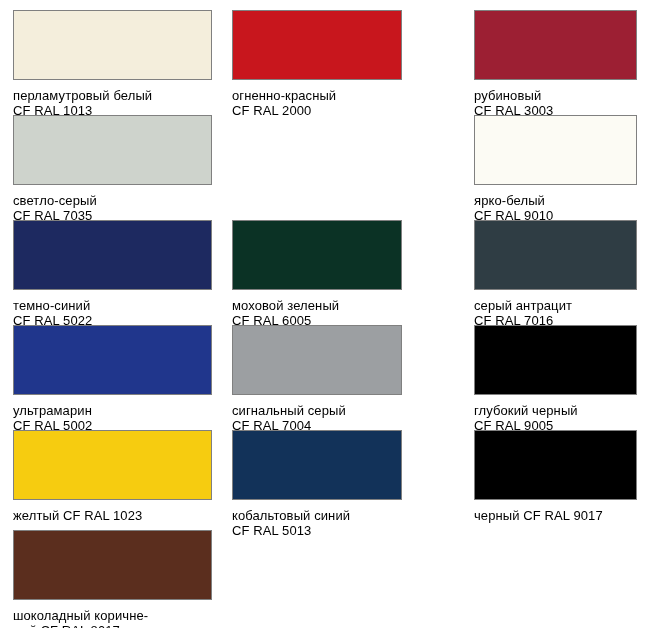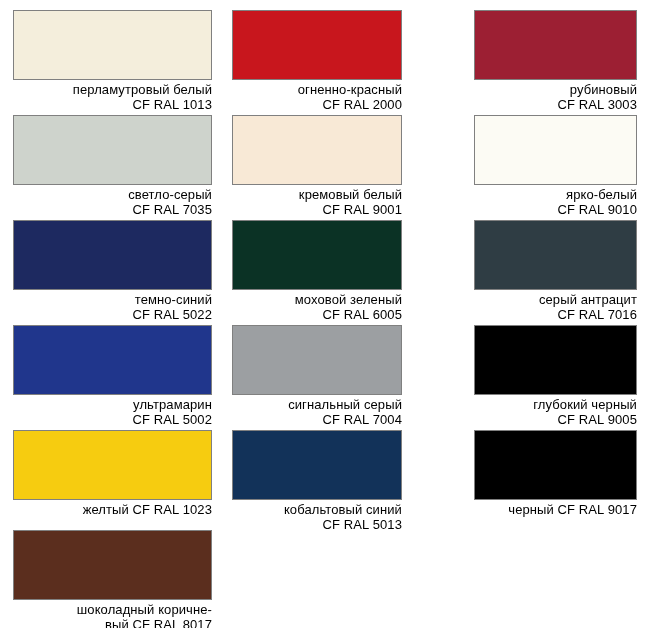--- a/index.html
+++ b/index.html
@@ -25,27 +25,26 @@
     box-sizing: border-box;
   }
   .swatch-chip {
     box-sizing: border-box;
     width: 100%;
     height: 70px;
     border: 1px solid #808080;
     display: block;
   }
   .swatch-label {
-    margin-top: 2px;
+    margin-top: 8px;
     font-size: 13px;
     line-height: 15px;
     letter-spacing: 0.1px;
     white-space: pre-line;
     color: #000000;
-    text-align: right;
   }
   
   .col-0 { left: 13px;  width: 199px; }
   .col-1 { left: 232px; width: 170px; }
   .col-2 { left: 450px; width: 187px; padding-left: 24px; }
   
   .row-0 { top: 10px;  }
   .row-1 { top: 115px; }
   .row-2 { top: 220px; }
   .row-3 { top: 325px; }
@@ -64,24 +63,20 @@
       <div class="swatch-chip" title="огненно-красный" style="background: rgb(200, 22, 29); border-color: rgb(128, 128, 128);"></div>
       <div class="swatch-label"><span>огненно-красный</span><br><span>CF RAL 2000</span></div>
     </div>
     <div class="swatch-cell col-2 row-0">
       <div class="swatch-chip" title="рубиновый" style="background: rgb(156, 31, 51); border-color: rgb(128, 128, 128);"></div>
       <div class="swatch-label"><span>рубиновый</span><br><span>CF RAL 3003</span></div>
     </div>
     <div class="swatch-cell col-0 row-1">
       <div class="swatch-chip" title="светло-серый" style="background: rgb(206, 211, 204); border-color: rgb(128, 128, 128);"></div>
       <div class="swatch-label"><span>светло-серый</span><br><span>CF RAL 7035</span></div>
-    </div>
-    <div class="swatch-cell col-1 row-1">
-      <div class="swatch-chip" title="кремовый белый" style="background: rgb(248, 233, 214); border-color: rgb(128, 128, 128);"></div>
-      <div class="swatch-label"><span>кремовый белый</span><br><span>CF RAL 9001</span></div>
     </div>
     <div class="swatch-cell col-2 row-1">
       <div class="swatch-chip" title="ярко-белый" style="background: rgb(252, 251, 244); border-color: rgb(128, 128, 128);"></div>
       <div class="swatch-label"><span>ярко-белый</span><br><span>CF RAL 9010</span></div>
     </div>
     <div class="swatch-cell col-0 row-2">
       <div class="swatch-chip" title="темно-синий" style="background: rgb(29, 41, 96); border-color: rgb(128, 128, 128);"></div>
       <div class="swatch-label"><span>темно-синий</span><br><span>CF RAL 5022</span></div>
     </div>
     <div class="swatch-cell col-1 row-2">

